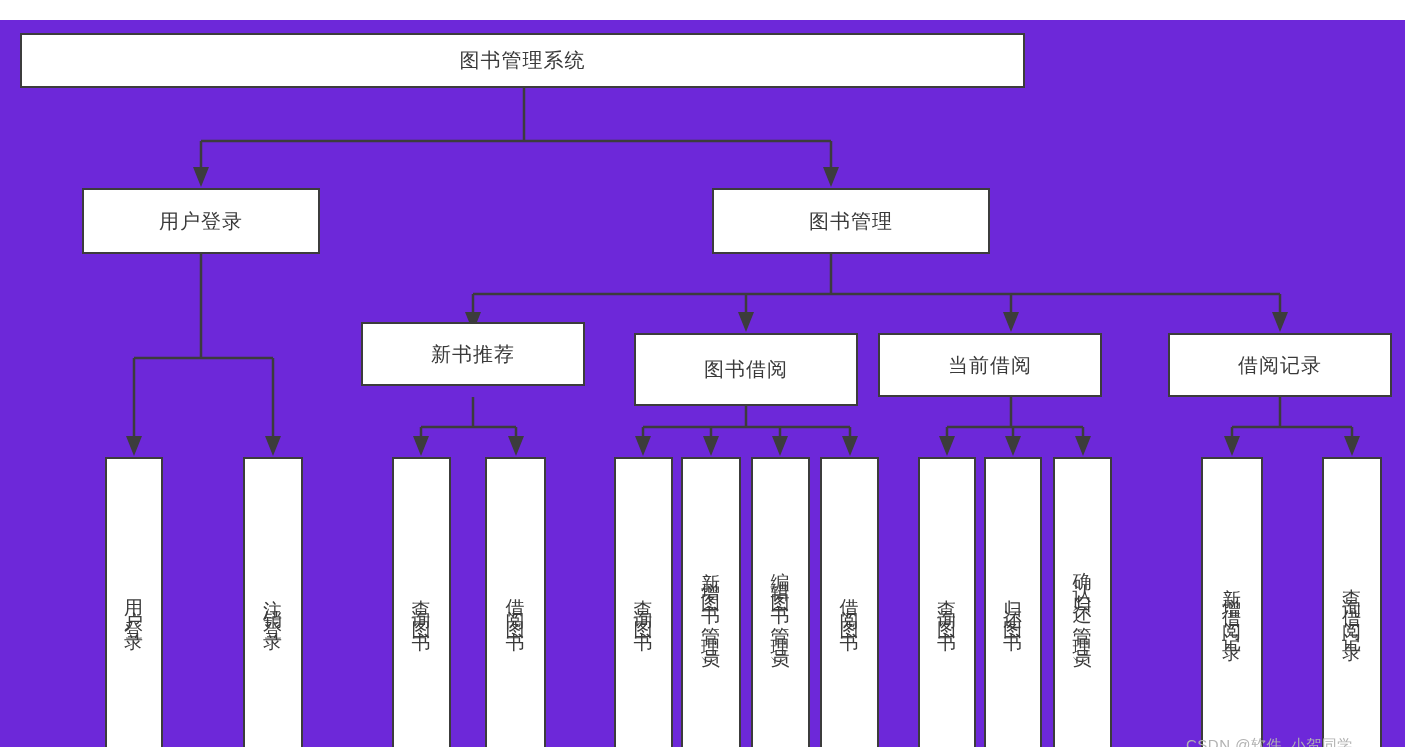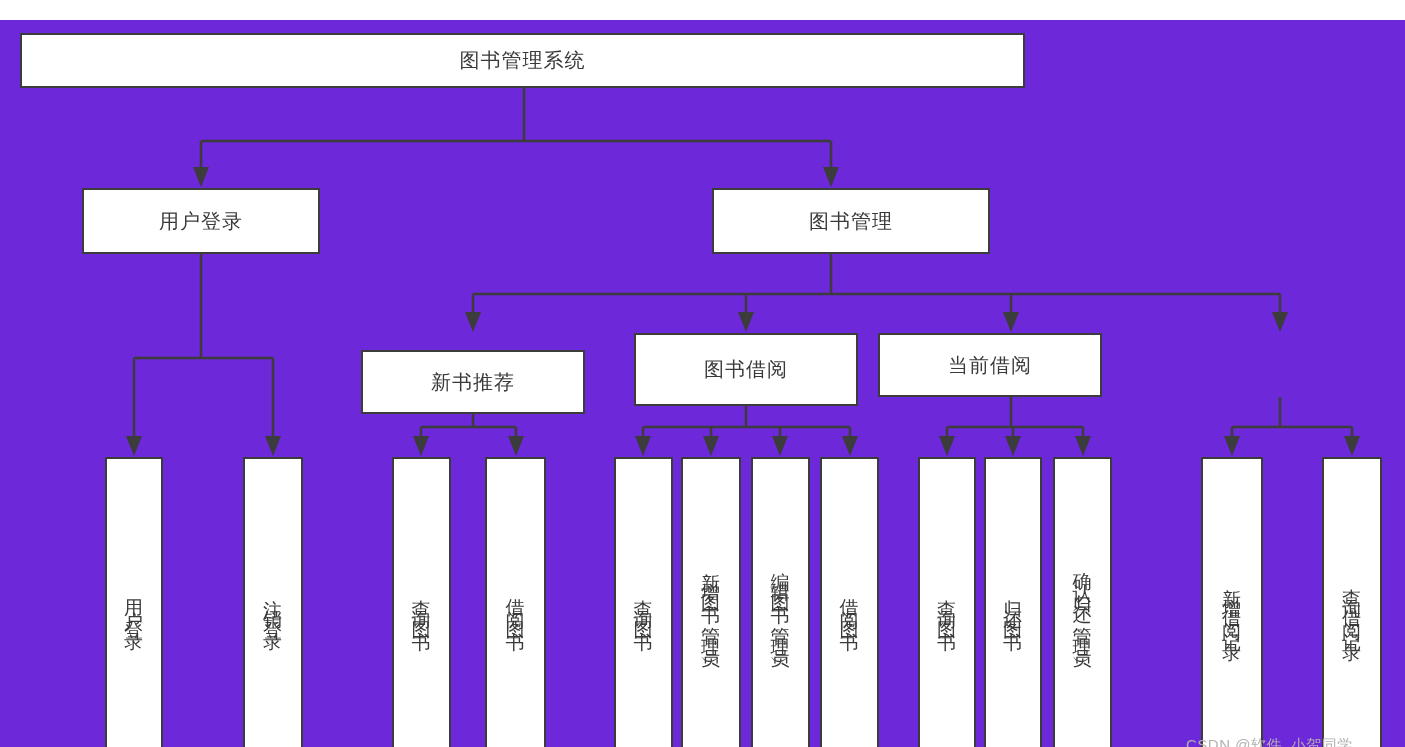--- a/index.html
+++ b/index.html
@@ -121,28 +121,31 @@
     <span>图书管理系统</span>
   </div>
 
   <div class="box hbox" style="left:82px; top:168px; width:238px; height:66px;">
     <span>用户登录</span>
   </div>
   <div class="box hbox" style="left:712px; top:168px; width:278px; height:66px;">
     <span>图书管理</span>
   </div>
 
-  <div class="box hbox" style="left:361px; top:330px; width:224px; height:64px;">
+  <div class="box hbox" style="left:361px; top:302px; width:224px; height:64px;">
     <span>新书推荐</span>
   </div>
   <div class="box hbox" style="left:634px; top:313px; width:224px; height:73px;">
     <span>图书借阅</span>
   </div>
   <div class="box hbox" style="left:878px; top:313px; width:224px; height:64px;">
     <span>当前借阅</span>
+  </div>
+  <div class="box hbox" style="left:1168px; top:313px; width:224px; height:64px;">
+    <span>借阅记录</span>
   </div>
 
   <div class="box vbox" style="left:105px; top:437px; width:58px; height:298px;">
     <span>用户登录</span>
   </div>
   <div class="box vbox" style="left:243px; top:437px; width:60px; height:298px;">
     <span>注销登录</span>
   </div>
 
   <div class="box vbox" style="left:392px; top:437px; width:59px; height:298px;">

